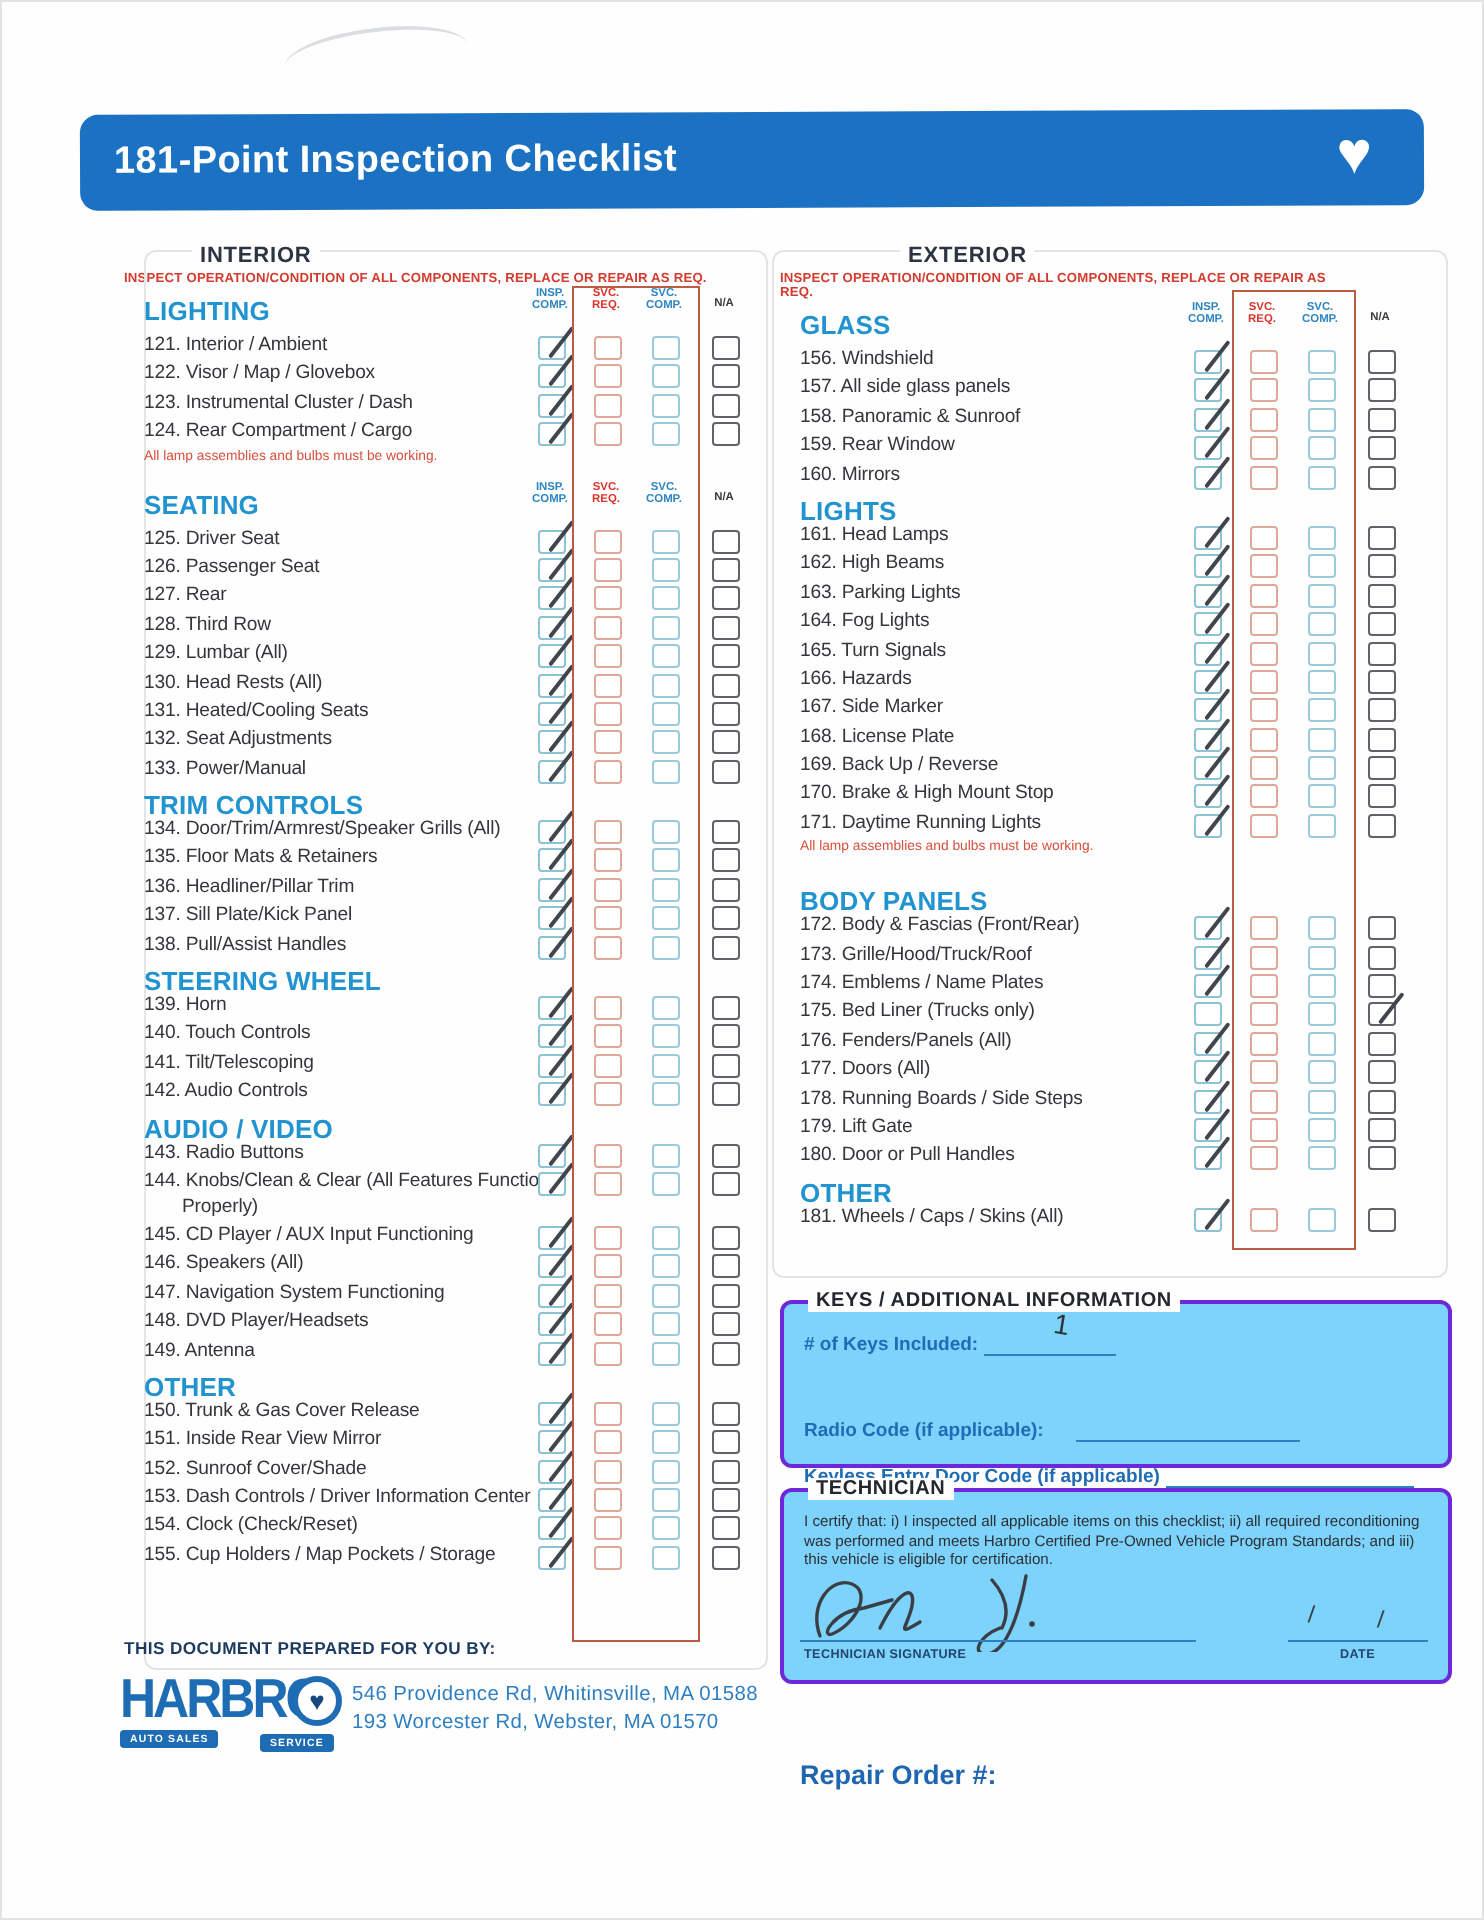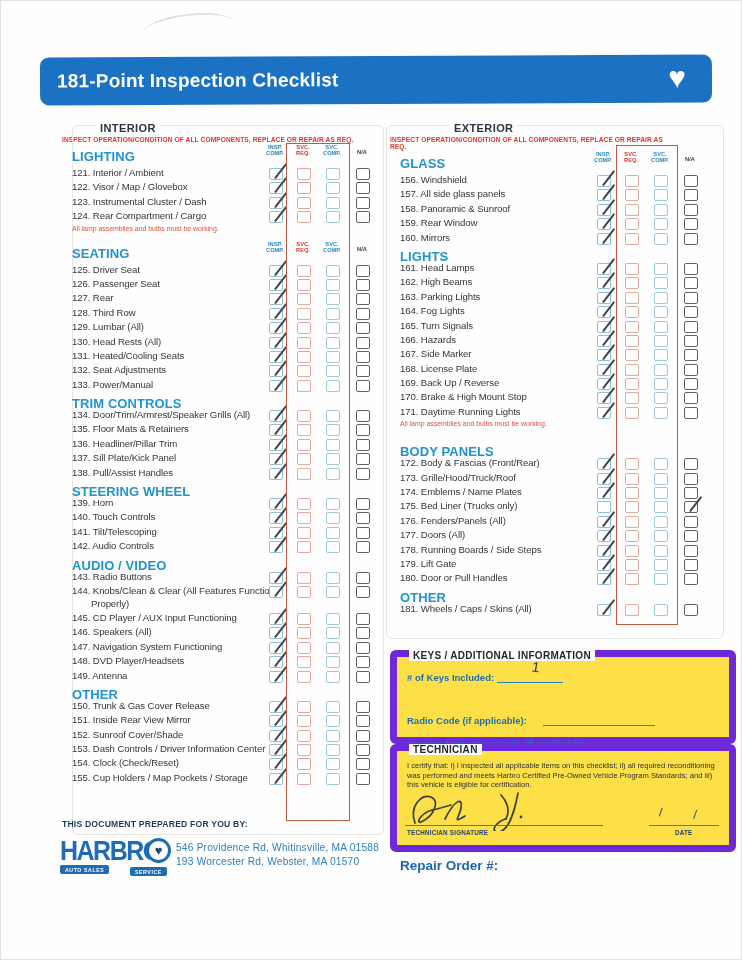--- a/index.html
+++ b/index.html
@@ -46,36 +46,36 @@
           letter-spacing:-.1px;padding-left:19px;text-indent:-19px;}
   .cb{position:absolute;top:2px;width:12px;height:10px;border-radius:2px;background:#fff;}
   .cb.c0{left:209px;border:1.3px solid #8fc2d3;}
   .cb.c1{left:237px;border:1.3px solid #e0a79b;}
   .cb.c2{left:266px;border:1.3px solid #9ccad8;}
   .cb.c3{left:296px;border:1.3px solid #5f6368;}
   .mk{position:absolute;left:4px;bottom:1px;width:2.2px;height:19px;background:#41464e;
           border-radius:2px;transform:rotate(38deg);transform-origin:bottom left;}
   .sec-note{margin:1px 0 2px 12px;font-size:6.9px;color:#d6503c;height:9px;}
   
-  .panel{position:absolute;border:7px solid #6d28d9;border-radius:6px;background:#fde047;}
+  .panel{position:absolute;border:2px solid #6d28d9;border-radius:6px;background:#7dd3fc;}
   #keys-panel{left:390px;top:650px;width:332px;height:80px;}
   #tech-panel{left:390px;top:744px;width:332px;height:94px;}
   .panel-title{position:absolute;top:-7px;left:12px;padding:0 4px;background:#fefefe;font-size:10px;
           font-weight:800;color:#23282e;letter-spacing:.3px;}
   .kfield{position:absolute;left:10px;font-size:9.5px;font-weight:700;color:#1f6cb5;}
   .kline{display:inline-block;border-bottom:1.6px solid #2b7fc2;height:11px;vertical-align:bottom;}
   .handwrite{position:absolute;font-size:14px;color:#2e3338;transform:rotate(9deg);font-weight:400;}
   #tech-panel .cert{position:absolute;left:10px;top:10px;width:312px;font-size:7.6px;line-height:9.6px;
           color:#2c2f33;}
   .sigline{position:absolute;border-bottom:1.6px solid #2b7fc2;}
   .siglabel{position:absolute;font-size:6.3px;font-weight:700;color:#25456e;letter-spacing:.2px;}
   #sig-svg{position:absolute;left:8px;top:38px;}
   #date-marks{position:absolute;left:262px;top:56px;font-size:12px;color:#3a3f45;letter-spacing:14px;
           transform:rotate(4deg);}
-  #repair-order{position:absolute;left:400px;top:858px;font-size:13.5px;font-weight:700;color:#1f66b0;}
+  #repair-order{position:absolute;left:400px;top:880px;font-size:13.5px;font-weight:700;color:#1f66b0;}
   
   #prepared{position:absolute;left:62px;top:819px;font-size:8.6px;font-weight:800;color:#1c3a5e;
           letter-spacing:.2px;}
   #logo{position:absolute;left:60px;top:836px;width:112px;height:46px;}
   #logo .word{font-size:25px;font-weight:900;color:#1e6cb3;letter-spacing:-1.5px;
           transform:scaleY(1.1);display:inline-block;}
   #logo .heartO{position:absolute;left:86px;top:2px;width:19px;height:19px;border:3px solid #1e6cb3;
           border-radius:50%;background:#fff;color:#16497e;font-size:13px;line-height:19px;
           text-align:center;}
   .ribbon{position:absolute;background:#1e6cb3;color:#fff;font-size:5.2px;font-weight:700;

